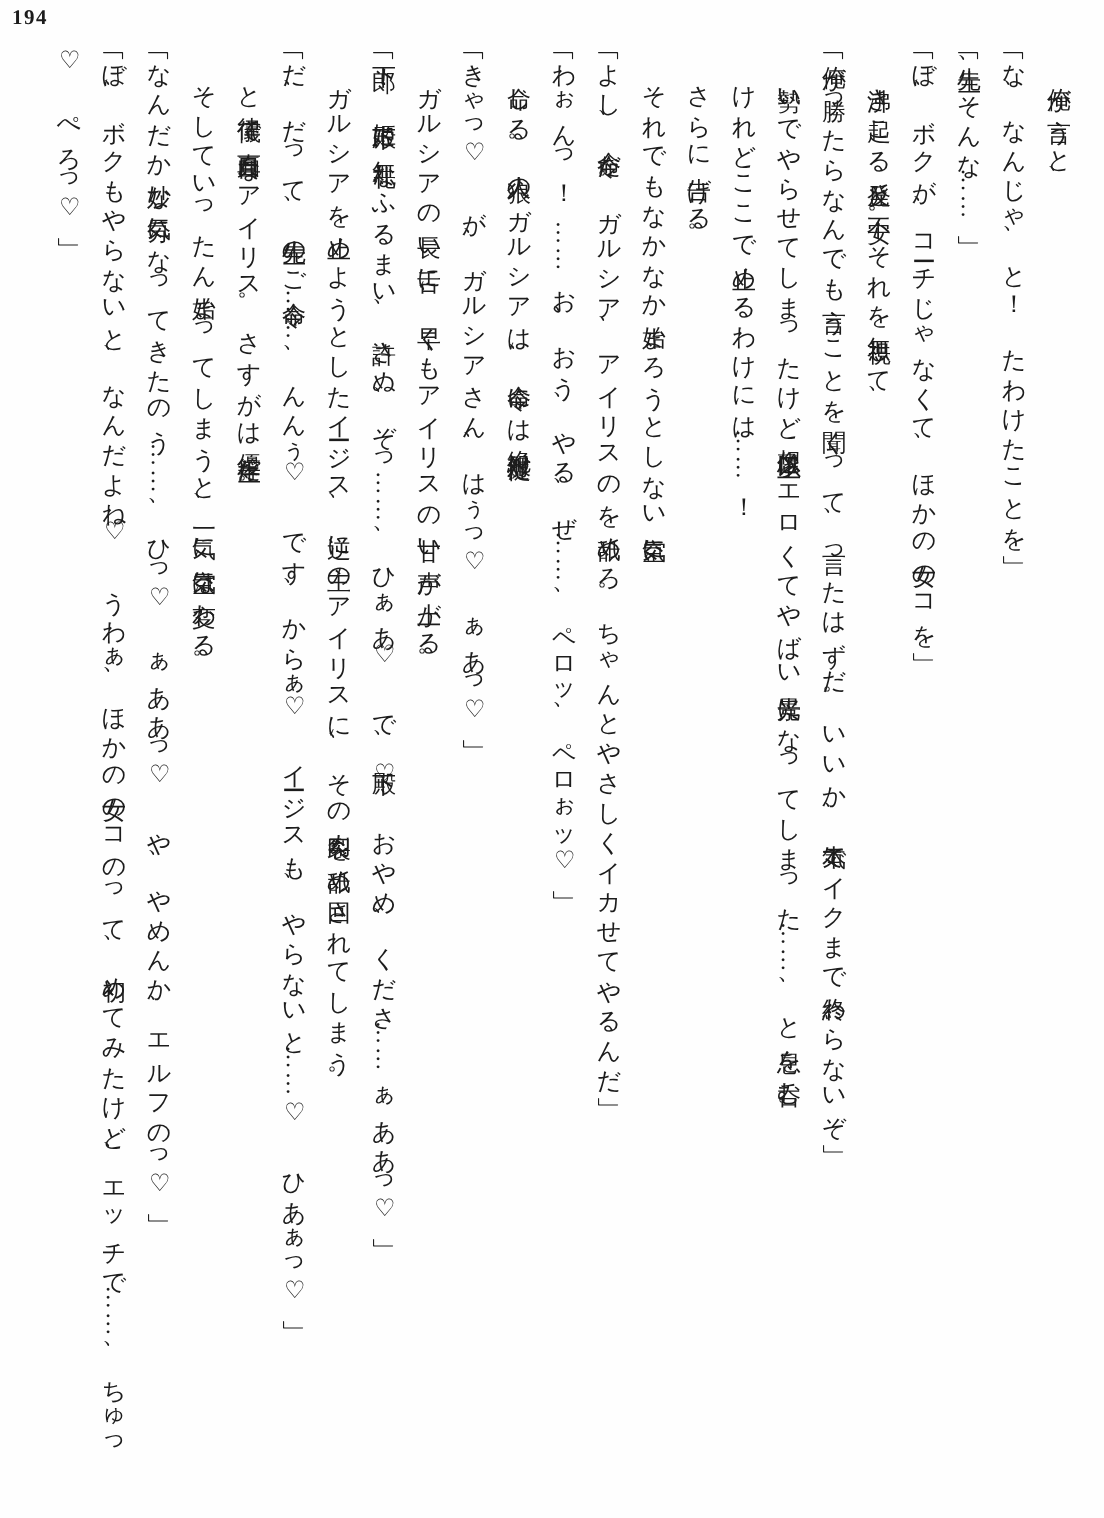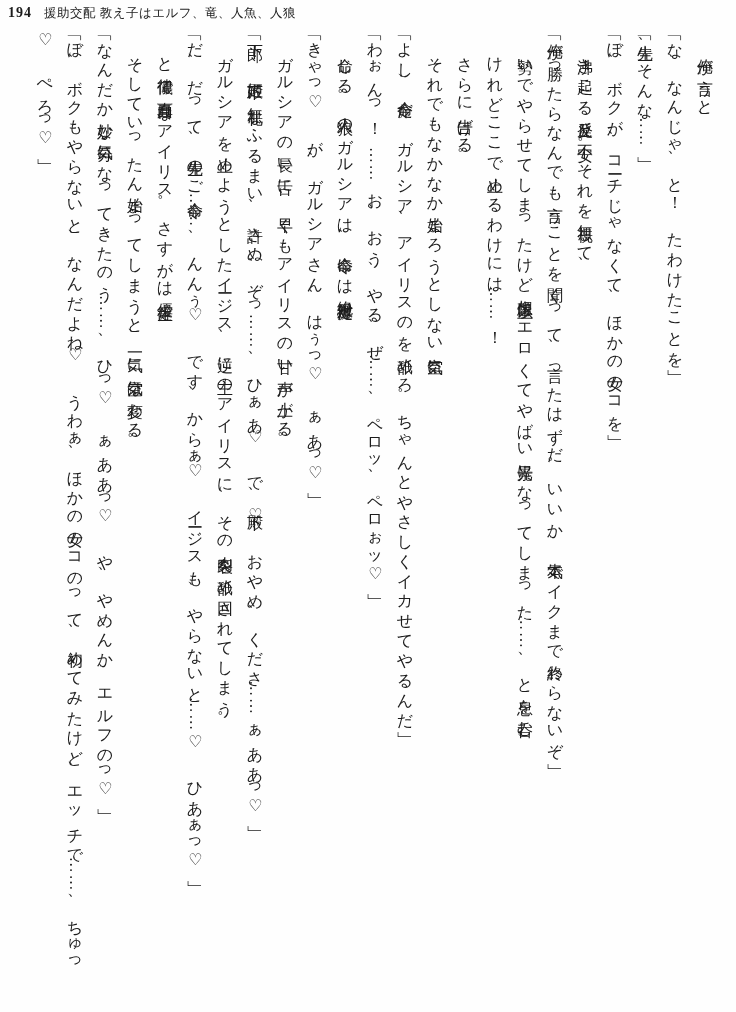--- a/index.html
+++ b/index.html
@@ -58,21 +58,20 @@
     text-indent: 1em;
   }
 </style>
 </head>
 <body>
 
 <div class="page">
 
   <div class="page-header">
     <span class="page-number">194</span>
-    <span class="header-title">援助交配 教え子はエルフ、竜、人魚、人狼</span>
   </div>
 
   <div class="text-area">
 
       <p class="indent">俺が言うと、</p>
 
       <p>「な、なんじゃ、と！　たわけたことを」</p>
 
       <p>「先生、そんな……」</p>
 

